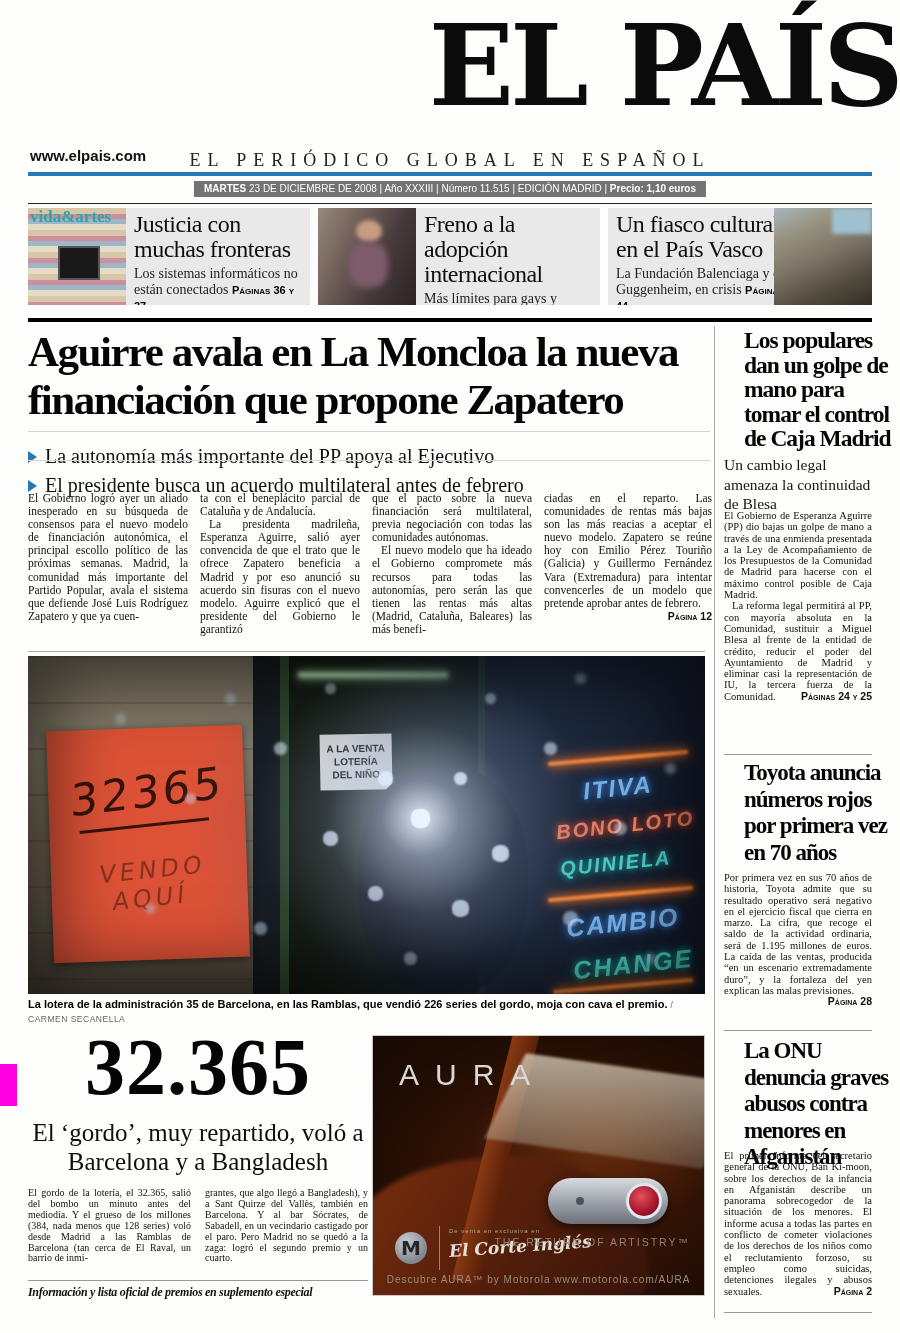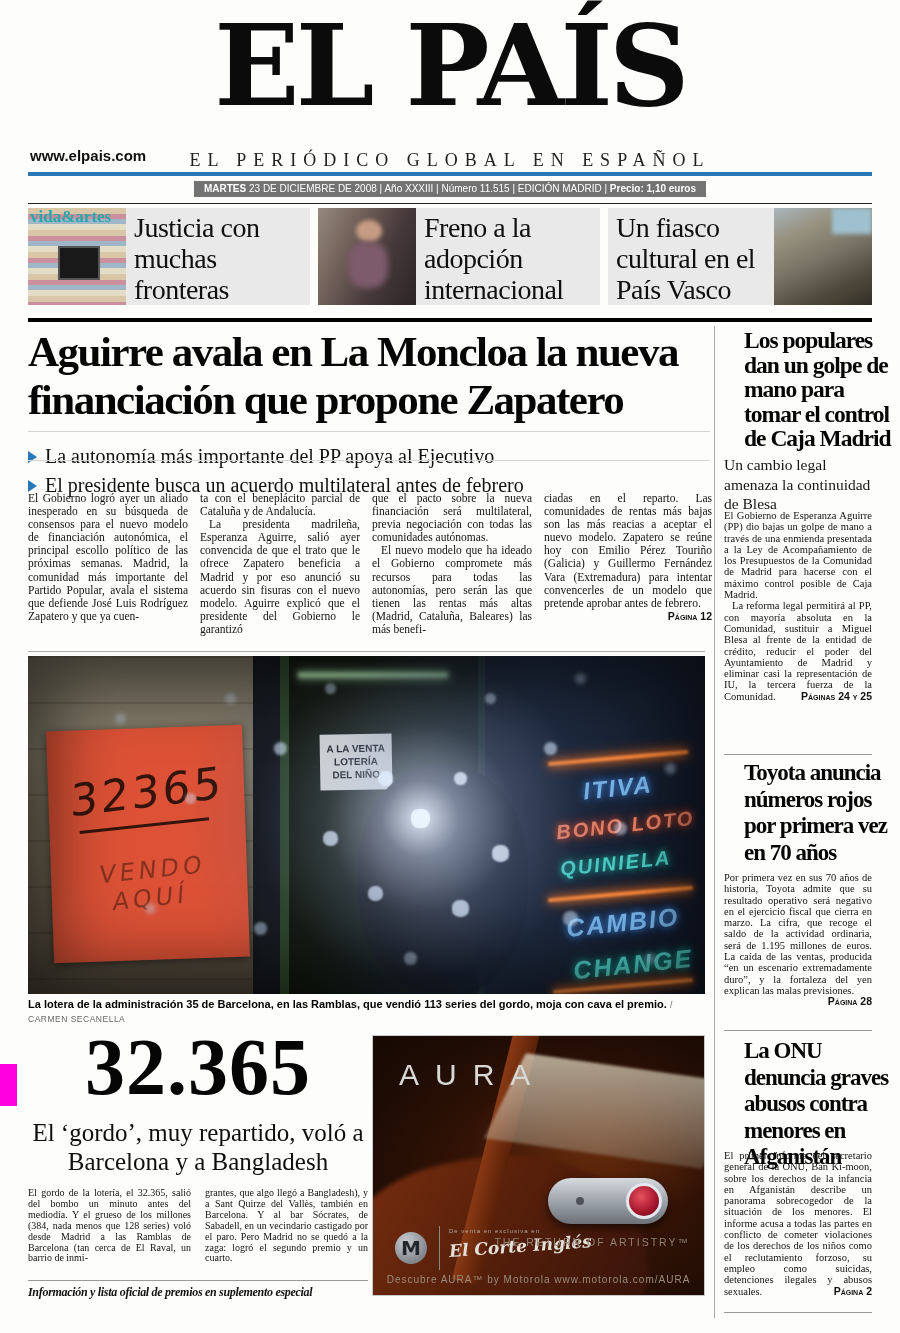--- a/index.html
+++ b/index.html
@@ -2,37 +2,37 @@
 <html><head>
 <meta charset="utf-8">
 <style>
   * { margin:0; padding:0; box-sizing:border-box; }
   html,body { background:#e8e8e8; }
   .page { position:relative; width:900px; height:1333px; background:#fdfdfc; overflow:hidden;
           font-family:"Liberation Serif", serif; color:#111; margin:0 auto; }
   .abs { position:absolute; }
 
   
-  .mast-title { top:10px; left:0; width:900px; text-align:center;
+  .mast-title { top:10px; left:0; width:900px; text-align:right;
     font-family:"DejaVu Serif", serif; font-weight:bold; font-size:112px; line-height:112px;
     letter-spacing:-4px; color:#0b0b0b; }
   .mast-url { top:147px; left:30px; font-family:"Liberation Sans",sans-serif; font-weight:bold; font-size:15px; }
   .mast-tagline { top:150px; left:0; width:900px; text-align:center; font-size:18px; letter-spacing:7px; color:#222; }
   .blue-rule { top:172px; left:28px; width:844px; height:4px; background:#2878b8; }
   .datebar { top:181px; left:50%; transform:translateX(-50%); background:#737373; color:#fff;
     font-family:"Liberation Sans",sans-serif; font-size:10px; line-height:16px; height:16px;
     padding:0 10px; white-space:nowrap; }
   .datebar b { font-weight:bold; }
   .thin-black { top:203px; left:28px; width:844px; height:1px; background:#222; }
 
   
   .teaser { top:208px; height:97px; background:#e9e9e9; overflow:hidden; }
   .t-img { position:absolute; top:0; width:98px; height:97px; }
   .t-text { position:absolute; top:4px; }
-  .t-title { font-size:28px; line-height:31px; letter-spacing:-0.5px; color:#0f0f0f; }
+  .t-title { font-size:24px; line-height:25px; letter-spacing:-0.5px; color:#0f0f0f; }
   .t-sub { margin-top:4px; font-size:14px; line-height:16px; color:#222; }
   .pref { font-family:"Liberation Sans",sans-serif; font-weight:bold; font-variant:small-caps;
           font-size:11px; letter-spacing:0; color:#000; }
   .kicker { position:absolute; top:-1px; left:2px; font-weight:bold; font-size:17px; color:#27a7ab; z-index:3; }
   .img1 { background:
       linear-gradient(0deg, rgba(0,0,0,0) 0, rgba(0,0,0,0) 100%),
       repeating-linear-gradient(180deg,#d8c6a8 0 6px,#cc8f9d 6px 11px,#9fb6c9 11px 16px,#e4dcc4 16px 22px);
   }
   .img1 .monitor { position:absolute; top:38px; left:30px; width:42px; height:34px; background:#191919; border:2px solid #555; }
   .img2 { background:linear-gradient(115deg,#97897c 0%,#6e5d57 35%,#45383a 65%,#2c2426 100%); }
@@ -262,21 +262,21 @@
     <div class="neon neon-red" style="left:528px;top:158px;font-size:20px;">BONO LOTO</div>
     <div class="neon neon-teal" style="left:532px;top:196px;font-size:20px;">QUINIELA</div>
     <div class="tube" style="left:520px;top:236px;width:145px;"></div>
     <div class="neon neon-blue" style="left:538px;top:252px;font-size:25px;">CAMBIO</div>
     <div class="neon neon-teal" style="left:545px;top:294px;font-size:25px;">CHANGE</div>
     <div class="tube" style="left:525px;top:328px;width:140px;"></div>
     <div class="ph-burst"></div>
     <span class="dots"></span>
     <div class="ph-vignette"></div>
   </div>
-  <div class="abs caption"><span>La lotera de la administración 35 de Barcelona, en las Ramblas, que vendió 113 series del gordo, moja con cava el premio. </span><span class="credit">/ CARMEN SECANELLA</span></div>
+  <div class="abs caption"><span>La lotera de la administración 35 de Barcelona, en las Ramblas, que vendió 226 series del gordo, moja con cava el premio. </span><span class="credit">/ CARMEN SECANELLA</span></div>
 
   <div class="abs g-number">32.365</div>
   <div class="abs g-deck">El ‘gordo’, muy repartido, voló a Barcelona y a Bangladesh</div>
   <div class="abs g-cols">
     <div class="g-col" style="left:0;">El gordo de la lotería, el 32.365, salió del bombo un minuto antes del mediodía. Y el grueso de los millones (384, nada menos que 128 series) voló desde Madrid a las Ramblas de Barcelona (tan cerca de El Raval, un barrio de inmi-</div>
     <div class="g-col" style="left:177px;">grantes, que algo llegó a Bangladesh), y a Sant Quirze del Vallès, también en Barcelona. Y al bar Sócrates, de Sabadell, en un vecindario castigado por el paro. Pero Madrid no se quedó a la zaga: logró el segundo premio y un cuarto.</div>
   </div>
   <div class="abs g-rule"></div>
   <div class="abs g-footer">Información y lista oficial de premios en suplemento especial</div>
 

